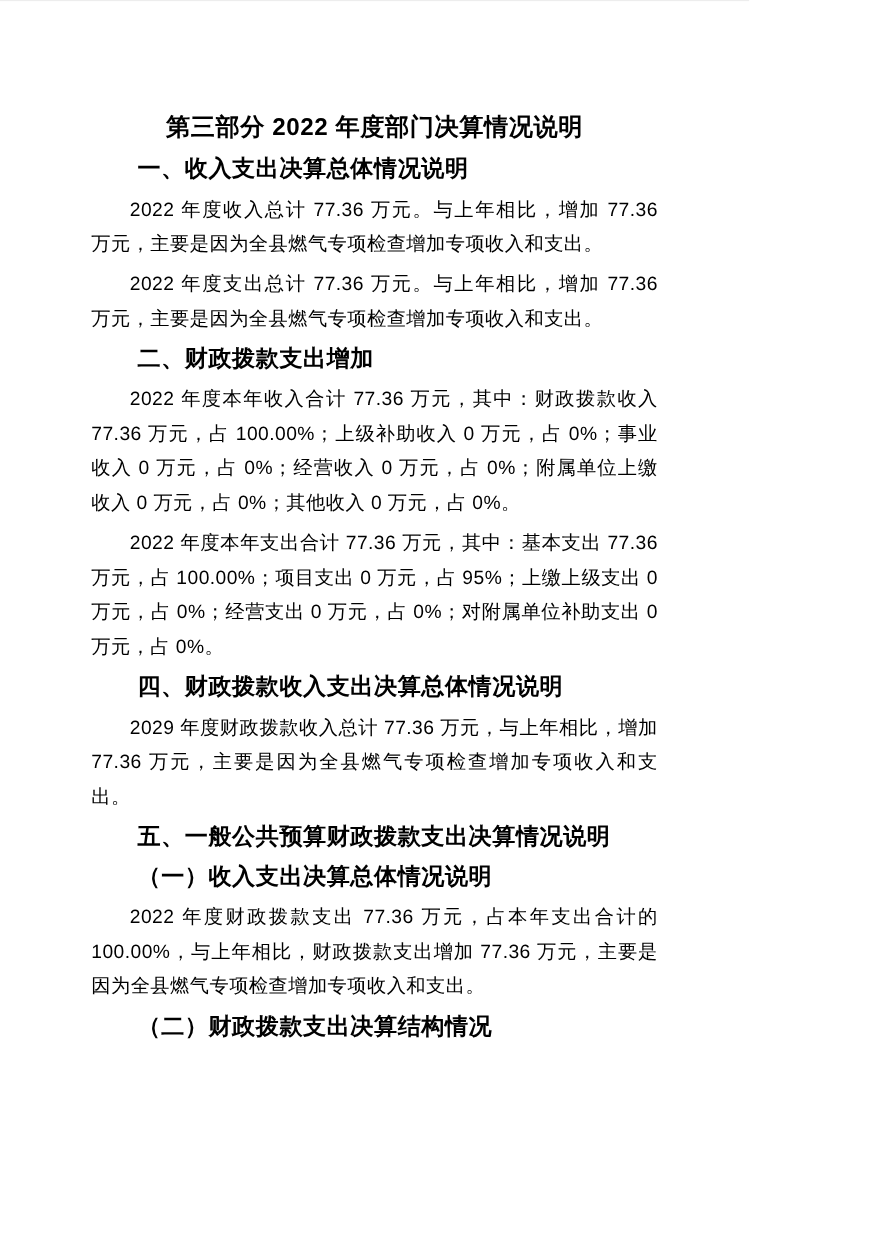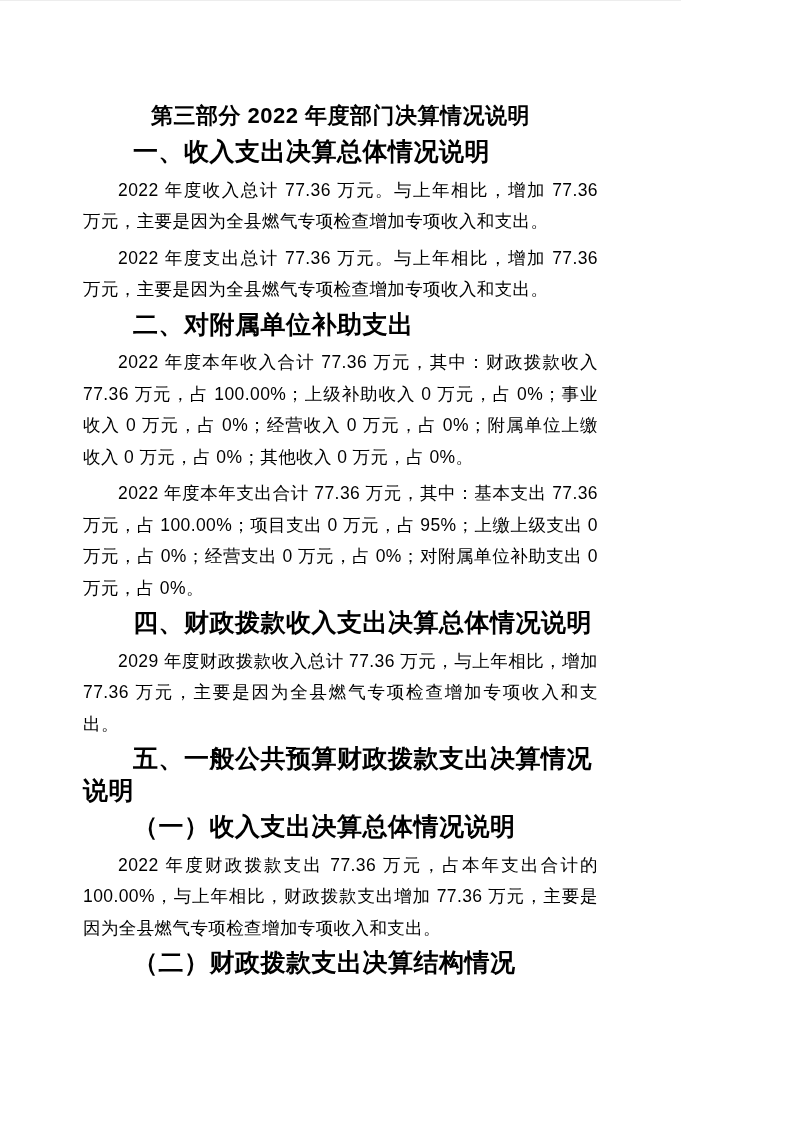--- a/index.html
+++ b/index.html
@@ -22,23 +22,23 @@
     font-family: "Liberation Sans", "DejaVu Sans", sans-serif;
     font-weight: 700;
     font-size: 22px;
     line-height: 32px;
     text-align: center;
     margin: 0 0 6px 0;
     letter-spacing: 0.5px;
   }
   .sec-heading,
   .sub-heading {
-    font-family: Liberation Mono, monospace;
+    font-family: Liberation Serif, serif;
     font-weight: 700;
-    font-size: 25px;
+    font-size: 21px;
     line-height: 31.5px;
     margin: 5px 0;
     text-indent: 2em;
     letter-spacing: 0.5px;
   }
   .para {
     font-family: Liberation Sans, sans-serif;
     font-size: 17.5px;
     line-height: 31.5px;
     margin: 5px 0;
@@ -54,21 +54,21 @@
 <div class="page">
 
   <h1 class="doc-title">第三部分 2022 年度部门决算情况说明</h1>
 
   <h2 class="sec-heading">一、收入支出决算总体情况说明</h2>
 
   <p class="para">2022 年度收入总计 77.36 万元。与上年相比，增加 77.36 万元，主要是因为全县燃气专项检查增加专项收入和支出。</p>
 
   <p class="para">2022 年度支出总计 77.36 万元。与上年相比，增加 77.36 万元，主要是因为全县燃气专项检查增加专项收入和支出。</p>
 
-  <h2 class="sec-heading">二、对附属单位补助支出</h2>
+  <h2 class="sec-heading">二、财政拨款支出增加</h2>
 
   <p class="para">2022 年度本年收入合计 77.36 万元，其中：财政拨款收入 77.36 万元，占 100.00%；上级补助收入 0 万元，占 0%；事业收入 0 万元，占 0%；经营收入 0 万元，占 0%；附属单位上缴收入 0 万元，占 0%；其他收入 0 万元，占 0%。</p>
 
 
   <p class="para">2022 年度本年支出合计 77.36 万元，其中：基本支出 77.36 万元，占 100.00%；项目支出 0 万元，占 95%；上缴上级支出 0 万元，占 0%；经营支出 0 万元，占 0%；对附属单位补助支出 0 万元，占 0%。</p>
 
   <h2 class="sec-heading">四、财政拨款收入支出决算总体情况说明</h2>
 
   <p class="para">2029 年度财政拨款收入总计 77.36 万元，与上年相比，增加 77.36 万元，主要是因为全县燃气专项检查增加专项收入和支出。</p>
 

